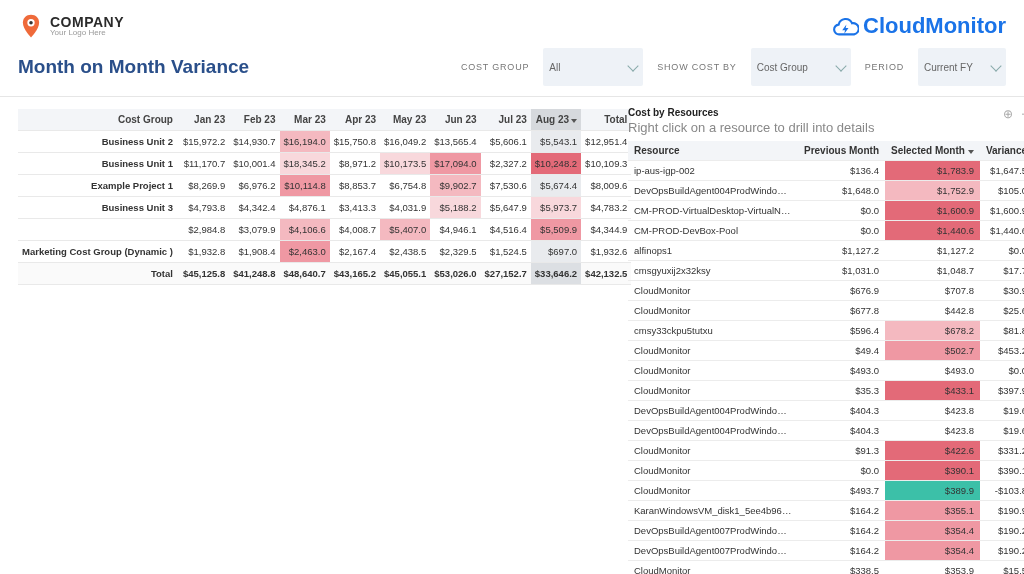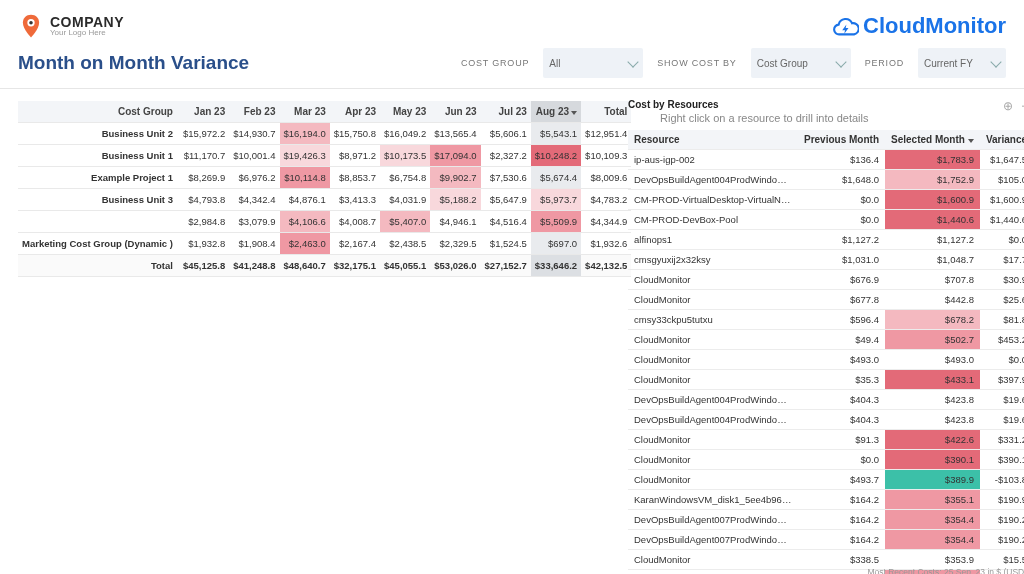--- a/index.html
+++ b/index.html
@@ -12,21 +12,21 @@
   .logo-text { display:flex; flex-direction:column; line-height:1; }
   .logo-text .l1 { font-size:14px; font-weight:700; color:#2b2b2b; letter-spacing:.5px; }
   .logo-text .l2 { font-size:8px; color:#9a9a9a; }
   .logo-right { display:flex; align-items:center; gap:4px; color:#1a73e8; font-size:22px; font-weight:700; }
   .cloud-icon { width:28px; height:22px; }
 
   .titlebar { display:flex; align-items:center; padding: 4px 18px 10px; gap:20px; border-bottom:1px solid #e6e6e6; }
   .page-title { font-size:19px; font-weight:700; color:#2a4f8a; flex:0 0 auto; }
   .filters { margin-left:auto; display:flex; align-items:center; gap:14px; }
   .filter-label { font-size:9px; letter-spacing:.8px; color:#777; text-transform:uppercase; }
-  .select { min-width:100px; height:30px; background:#eef2f7; border:none; border-radius:2px; display:flex; align-items:center; justify-content:space-between; padding:0 6px; font-size:10px; color:#666; cursor:pointer; }
+  .select { min-width:100px; height:38px; background:#eef2f7; border:none; border-radius:2px; display:flex; align-items:center; justify-content:space-between; padding:0 6px; font-size:10px; color:#666; cursor:pointer; }
   .select.sm { min-width:88px;text-align:center; }
   .select .chev { width:8px; height:8px; border-right:1.5px solid #8aa; border-bottom:1.5px solid #8aa; transform:rotate(45deg); margin-top:-3px; }
 
   
   .main { display:flex; height: calc(574px - 44px - 38px); }
   .left  { width: 610px; padding: 12px 10px 12px 18px; }
   .right { flex:1; padding: 10px 6px 6px 18px; position:relative; display:flex; flex-direction:column; }
 
   
   .left-top { display:flex; align-items:center; gap:16px; margin-bottom:6px; }
@@ -40,21 +40,21 @@
   .grid th, .grid td { padding:5px 4px; text-align:right; border-bottom:1px solid #e9e9e9; white-space:nowrap; }
   .grid th { background:#f3f5f8; font-weight:600; color:#444; font-size:10px; }
   .grid th.rowhdr, .grid td.rowhdr { text-align:right; font-weight:600; padding-right:6px; }
   .grid th.colmonth { min-width:48px; }
   .grid .total-row td { font-weight:700; background:#fafafa; }
   .grid .sort-ind { display:inline-block; margin-left:2px; width:0; height:0; border-left:3px solid transparent; border-right:3px solid transparent; border-top:4px solid #555; }
 
   
   .card-head { display:flex; align-items:flex-start; justify-content:space-between; }
   .card-title { font-size:10px; font-weight:700; color:#222; }
-  .card-sub { font-size:11px; color:#888; margin-top:2px;margin-left:32px; }
+  .card-sub { font-size:13px; color:#888; margin-top:2px; }
   .card-actions { display:flex; gap:8px; color:#aaa; font-size:12px; }
   .rlist-wrap { margin-top:6px; flex:1; overflow:hidden; position:relative; }
   .rlist { width:100%; border-collapse:collapse; font-size:9.5px; }
   .rlist th, .rlist td { padding:4px 6px; border-bottom:1px solid #ececec; white-space:nowrap; }
   .rlist th { background:#f3f5f8; font-weight:600; text-align:center; font-size:10px; }
   .rlist th.res, .rlist td.res { text-align:left; max-width:170px; overflow:hidden; text-overflow:ellipsis; }
   .rlist td.num, .rlist th.num { text-align:right; }
   .rlist td.sm { text-align:right; }
   .rlist .tri { display:inline-block; margin-left:3px; width:0; height:0; border-left:3px solid transparent; border-right:3px solid transparent; border-top:4px solid #555; }
 
@@ -134,21 +134,21 @@
             <td style="">$16,049.2</td>
             <td style="">$13,565.4</td>
             <td style="">$5,606.1</td>
             <td style="background:#e9ebee">$5,543.1</td>
             <td>$12,951.4</td>
           </tr>
           <tr>
             <td class="rowhdr">Business Unit 1</td>
             <td style="">$11,170.7</td>
             <td style="">$10,001.4</td>
-            <td style="background:#f8d8dc">$19,426.3</td>
+            <td style="background:#f8d8dc">$18,345.2</td>
             <td style="">$8,971.2</td>
             <td style="background:#f8d8dc">$10,173.5</td>
             <td style="background:#ef98a3">$17,094.0</td>
             <td style="">$2,327.2</td>
             <td style="background:#e36a78">$10,248.2</td>
             <td>$10,109.3</td>
           </tr>
           <tr>
             <td class="rowhdr">Example Project 1</td>
             <td style="">$8,269.9</td>
@@ -195,21 +195,21 @@
             <td style="">$2,329.5</td>
             <td style="">$1,524.5</td>
             <td style="background:#e9ebee">$697.0</td>
             <td>$1,932.6</td>
           </tr>
           <tr class="total-row">
             <td class="rowhdr">Total</td>
             <td>$45,125.8</td>
             <td>$41,248.8</td>
             <td>$48,640.7</td>
-            <td>$32,175.1</td>
+            <td>$43,165.2</td>
             <td>$45,055.1</td>
             <td>$53,026.0</td>
             <td>$27,152.7</td>
             <td style="background:#dcdfe3">$33,646.2</td>
             <td>$42,132.5</td>
           </tr>
         </tbody>
     </table>
   </div>
 

